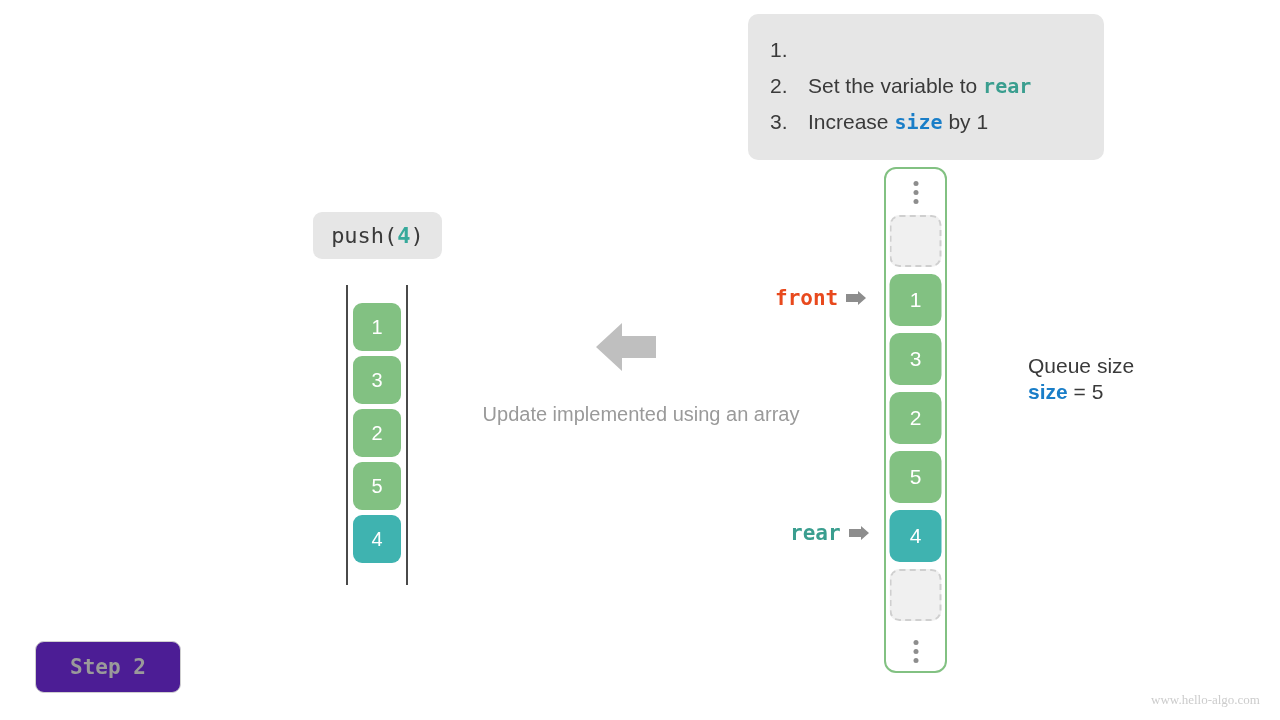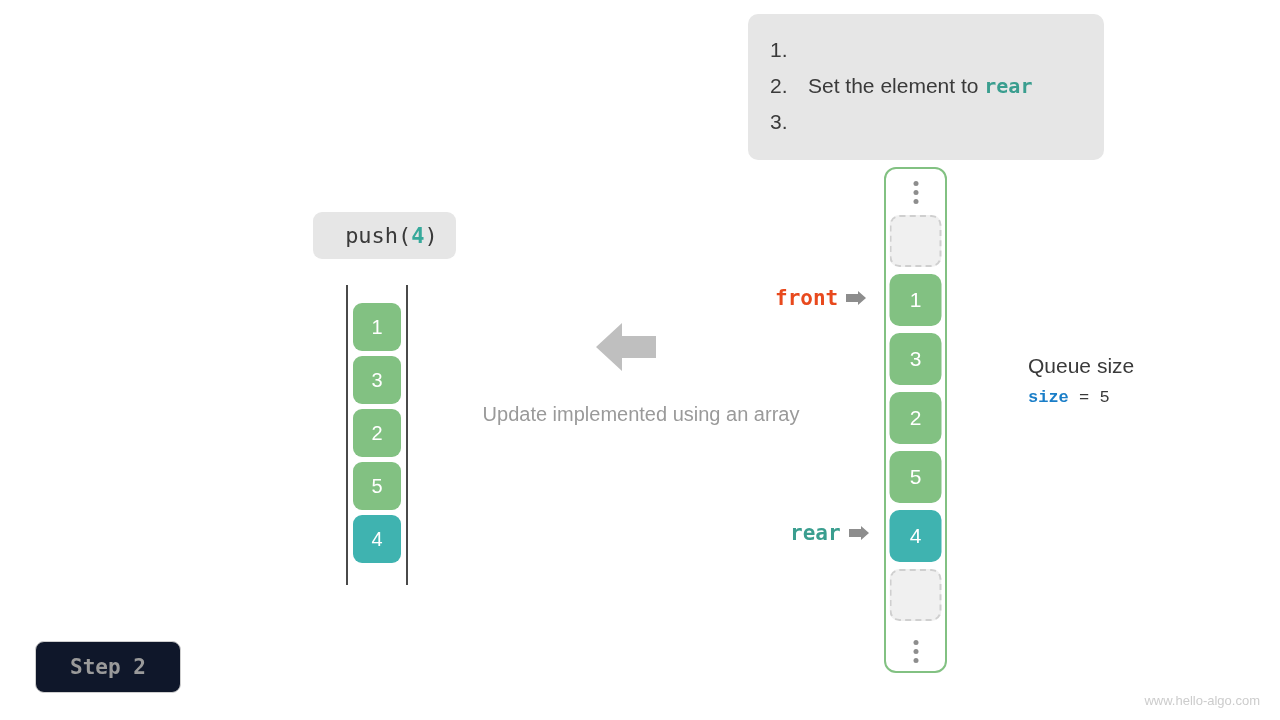--- a/index.html
+++ b/index.html
@@ -63,21 +63,20 @@
     height: 47px;
     background: #e6e6e6;
     border-radius: 9px;
     display: flex;
     align-items: center;
     justify-content: center;
     font-family: "DejaVu Sans Mono", monospace;
     font-size: 22px;
     color: #3a3a3a;
     letter-spacing: 0px;
-    padding-left: 14px;
   }
   #push-label .arg { color: #36a99b; font-weight: bold; }
 
   
   #left-array {
     position: absolute;
     left: 340px;
     top: 285px;
     width: 74px;
     height: 300px;
@@ -208,71 +207,72 @@
     left: 1028px;
     top: 342px;
   }
   #size-title {
     font-size: 21px;
     color: #3a3a3a;
     white-space: nowrap;
     margin-top: 12px;
   }
   #size-expr {
-    margin-top: 10px;
-    font-family: Liberation Mono, monospace;
-    font-size: 17px;
+    margin-top: 2px;
+    font-family: Liberation Sans, sans-serif;
+    font-size: 21px;
     color: #3a3a3a;
     white-space: nowrap;
   }
   #size-expr .var { color: #1a7ec8; font-weight: bold; }
 
   
   #step-badge {
     position: absolute;
     left: 35px;
     top: 641px;
     width: 146px;
     height: 52px;
     box-sizing: border-box;
     border: 1px solid #cfcfcf;
     border-radius: 9px;
-    background: #0f172a;
+    background: #4c1d95;
     display: flex;
     align-items: center;
     justify-content: center;
     font-family: "DejaVu Sans Mono", monospace;
     font-weight: bold;
     font-size: 21px;
     color: #9a9a9a;
   }
 
   
   #watermark {
     position: absolute;
     right: 20px;
     bottom: 12px;
-    font-family: Liberation Sans, sans-serif;
+    font-family: Liberation Serif, serif;
     font-size: 13px;
     color: #cccccc;
   }
 </style>
 </head>
 <body>
 
 <div id="instruction-card">
   <div class="instr-row">
     <span class="instr-num">1.</span>
   </div>
   <div class="instr-row">
     <span class="instr-num">2.</span>
-    <span class="instr-text"><span>Set the element to </span><span class="kw-rear">rear</span><span></span></span>
+    <span class="instr-text"><span>Set the variable to </span><span class="kw-rear">rear</span><span></span></span>
   </div>
   <div class="instr-row">
     <span class="instr-num">3.</span>
+    <span class="instr-text"><span>Increase </span><span class="kw-size">size</span><span> by 1</span></span>
   </div>
 </div>
 
 <div id="push-label">
   <span>push(</span>
     <span class="arg">4</span>
     <span>)</span>
 </div>
 
 <div id="left-array">

